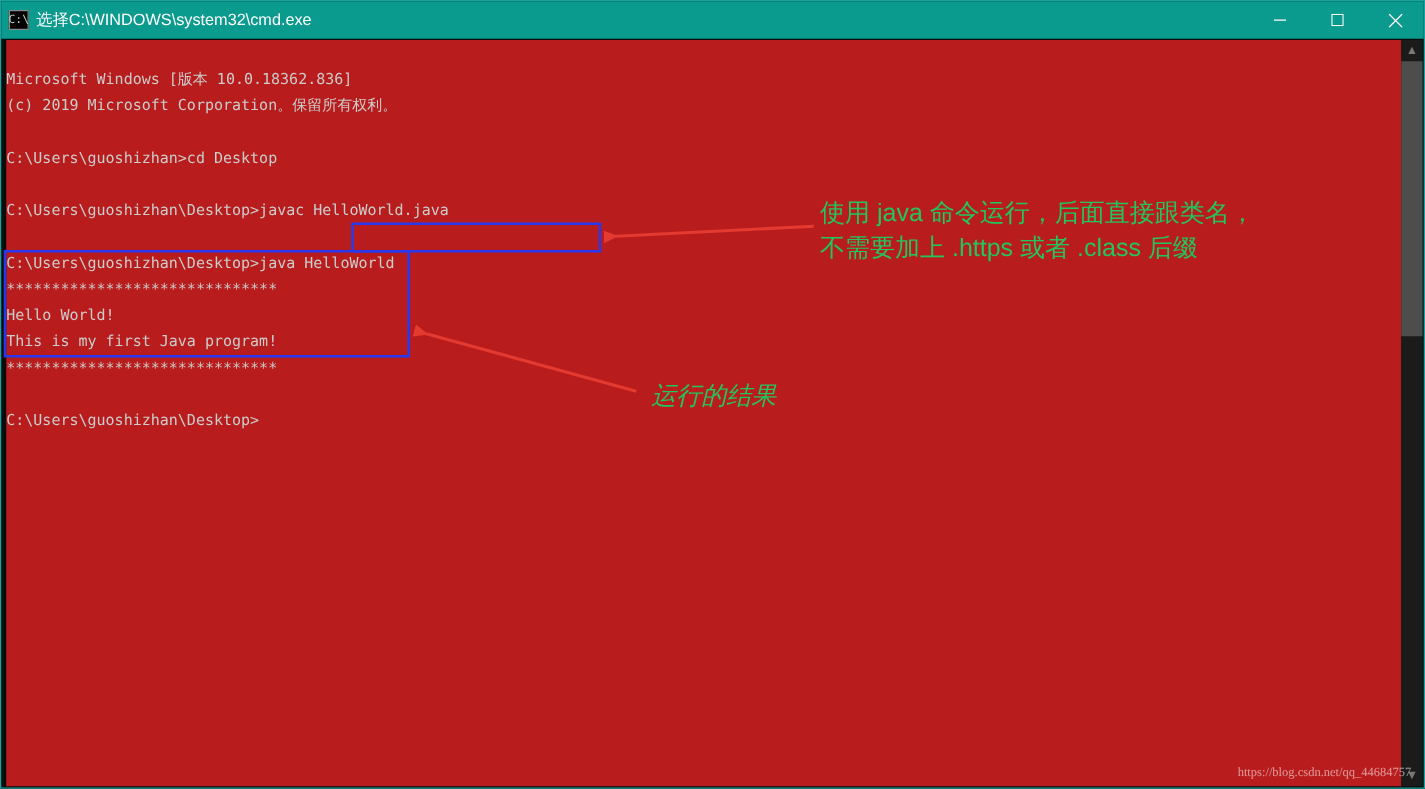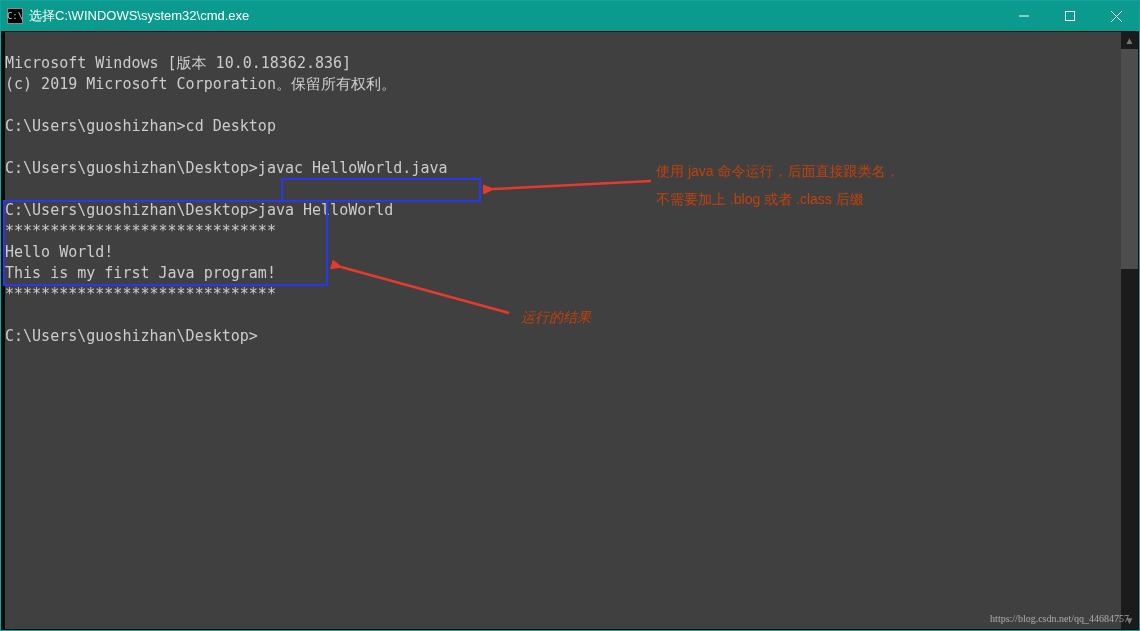--- a/index.html
+++ b/index.html
@@ -57,24 +57,24 @@
     justify-content: center;
     color: #fff;
     font-size: 14px;
   }
   .terminal {
     position: absolute;
     top: 31px;
     left: 4px;
     right: 18px;
     bottom: 1px;
-    background: #404040;
+    background: #b91c1c;
     color: #cccccc;
     font-family: "NSimSun","SimSun","Consolas",monospace;
-    font-size: 15px;
+    font-size: 12px;
     line-height: 21px;
     white-space: pre;
     overflow: hidden;
   }
   .scrollbar {
     position: absolute;
     top: 31px;
     right: 1px;
     bottom: 1px;
     width: 17px;
@@ -96,22 +96,22 @@
     align-items:center;
     justify-content:center;
     color:#777;
     font-size:10px;
   }
   .annotation {
     position: absolute;
     pointer-events: none;
   }
   .red-text {
-    color: #c2410c;
-    font-size: 14px;
+    color: #22c55e;
+    font-size: 20px;
     font-family: "Microsoft YaHei", sans-serif;
     line-height: 28px;
   }
   .blue-box {
     position: absolute;
     border: 2px solid #2838f0;
     pointer-events: none;
   }
   svg.arrow {
     position: absolute;
@@ -196,21 +196,21 @@
     <defs>
       <marker id="ah2" markerWidth="12" markerHeight="10" refX="2" refY="5" orient="auto" markerUnits="userSpaceOnUse">
         <polygon points="0,5 12,0 12,10" fill="#e53a2f"></polygon>
       </marker>
     </defs>
     <line x1="180" y1="52" x2="12" y2="6" stroke="#e53a2f" stroke-width="2.5" marker-end="url(#ah2)"></line>
   </svg>
 
   <div class="annotation red-text" style="left:655px; top:156px;">
     <div>使用 java 命令运行，后面直接跟类名，</div>
-    <div>不需要加上 .blog 或者 .class 后缀</div>
+    <div>不需要加上 .https 或者 .class 后缀</div>
   </div>
 
   <div class="annotation red-text" style="left:520px; top:302px;font-style:italic;">
     <span>运行的结果</span>
   </div>
 
   <div class="watermark">https://blog.csdn.net/qq_44684757</div>
 </div>
 
 </body></html>

